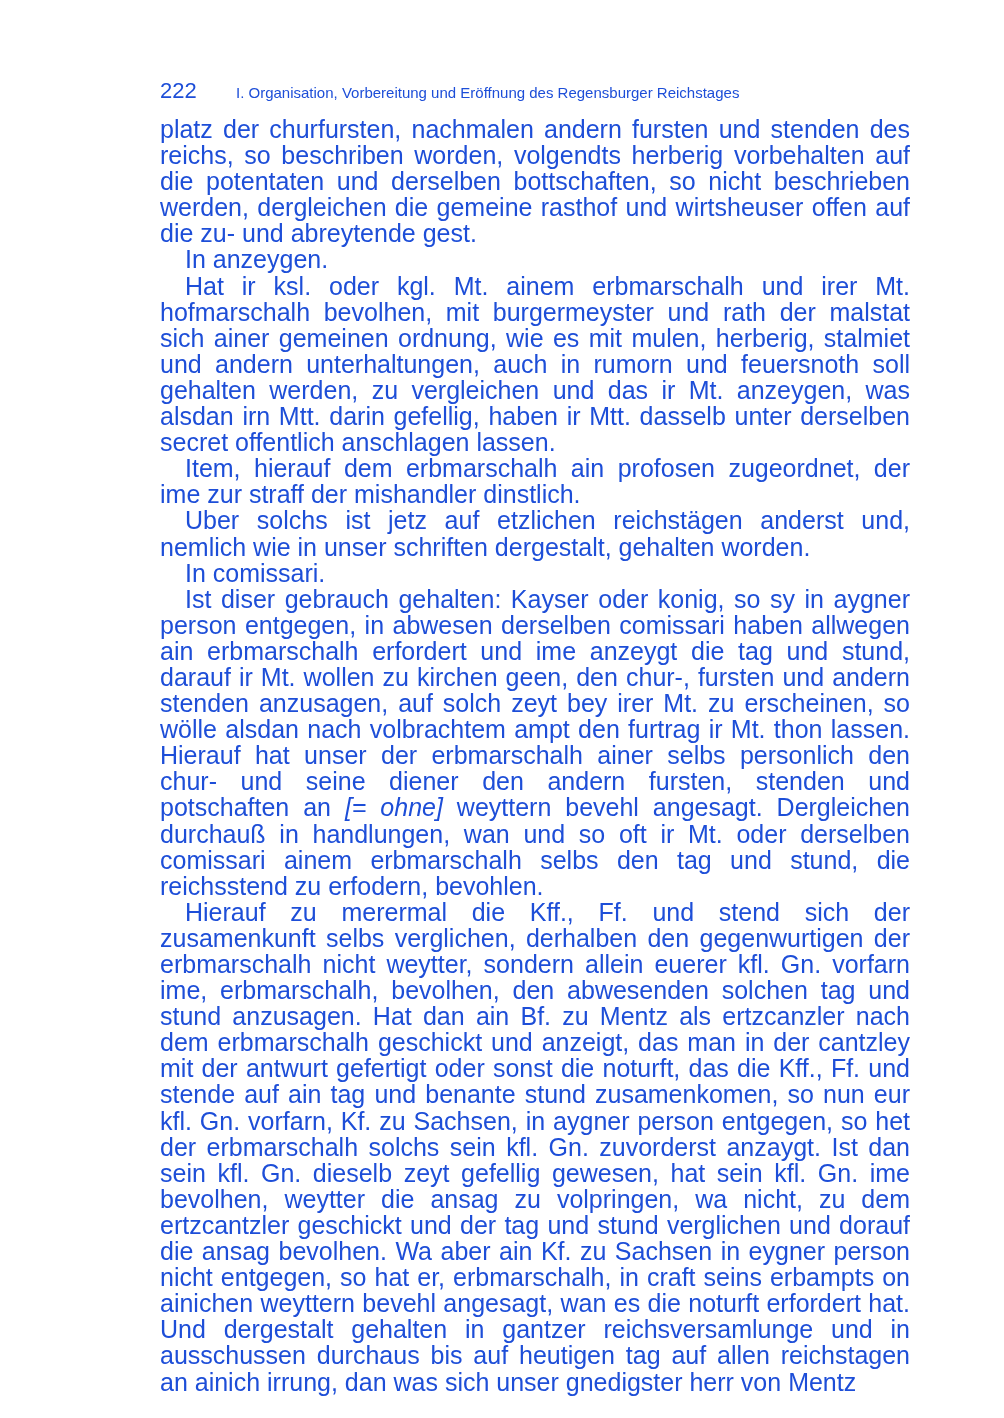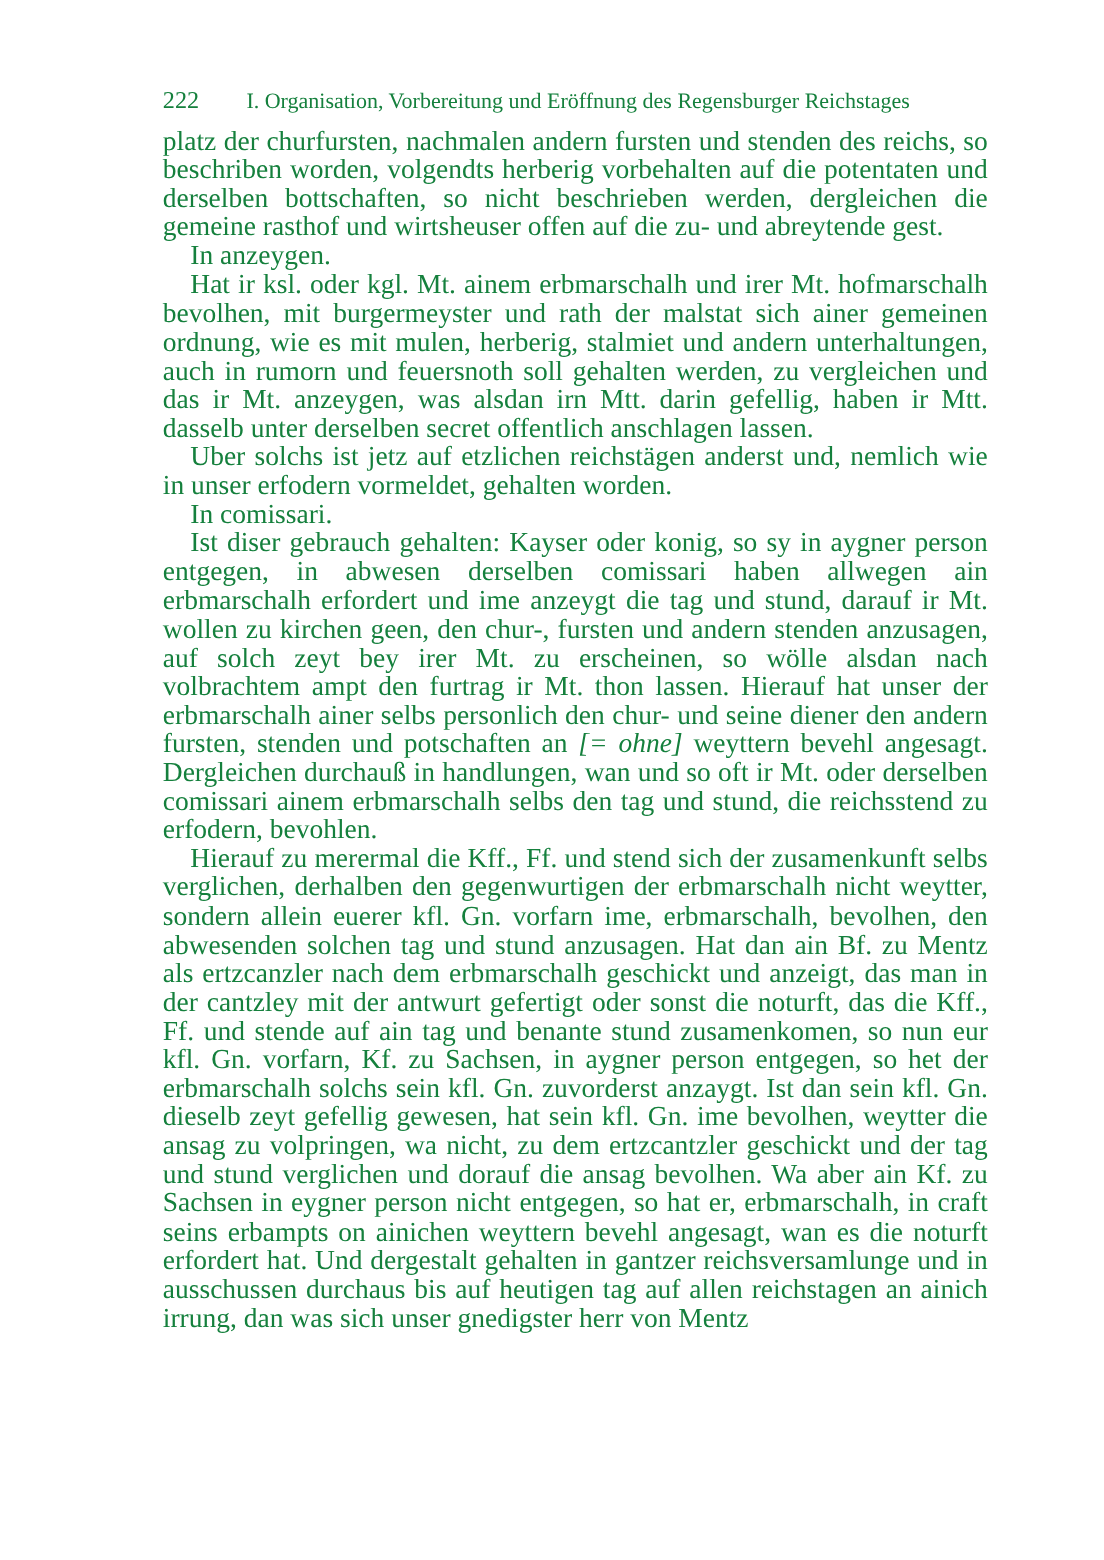--- a/index.html
+++ b/index.html
@@ -1,38 +1,39 @@
 <!DOCTYPE html>
 <html><head>
 <meta charset="utf-8">
 <style>
   html, body { margin: 0; padding: 0; background: #ffffff; }
   body { width: 1004px; height: 1418px; position: relative; overflow: hidden; }
-  .page { position: absolute; left: 148px; top: 78px; width: 750px; color: #15803d;
-          font-family: Liberation Serif, serif; }
+  .page { position: absolute; left: 160px; top: 78px; width: 750px; color: #1d4ed8;
+          font-family: Liberation Sans, sans-serif; }
   .running-head { display: flex; align-items: baseline; height: 30px; font-size: 19px; margin-bottom: 8px; }
   .page-number { font-size: 22px; width: 76px; }
-  .head-title { font-size: 20px; }
+  .head-title { font-size: 15px; }
   .body { font-size: 25px; line-height: 26.1px; text-align: justify; }
   .body p { margin: 0; text-indent: 0; }
   .body p.indent { text-indent: 25px; }
   .body p.cont { text-indent: 0; }
   .ital { font-style: italic; }
 </style>
 </head>
 <body>
 
 <div class="page">
   <div class="running-head">
     <span class="page-number">222</span>
     <span class="head-title">I. Organisation, Vorbereitung und Eröffnung des Regensburger Reichstages</span>
   </div>
 
   <div class="body">
     <p class="cont">platz der churfursten, nachmalen andern fursten und stenden des reichs, so beschriben worden, volgendts herberig vorbehalten auf die potentaten und derselben bottschaften, so nicht beschrieben werden, dergleichen die gemeine rasthof und wirtsheuser offen auf die zu- und abreytende gest.</p>
     <p class="indent">In anzeygen.</p>
     <p class="indent">Hat ir ksl. oder kgl. Mt. ainem erbmarschalh und irer Mt. hofmarschalh bevolhen, mit burgermeyster und rath der malstat sich ainer gemeinen ordnung, wie es mit mulen, herberig, stalmiet und andern unterhaltungen, auch in rumorn und feuersnoth soll gehalten werden, zu vergleichen und das ir Mt. anzeygen, was alsdan irn Mtt. darin gefellig, haben ir Mtt. dasselb unter derselben secret offentlich anschlagen lassen.</p>
-    <p class="indent">Uber solchs ist jetz auf etzlichen reichstägen anderst und, nemlich wie in unser erfodern vormeldet, gehalten worden.</p>
+    <p class="indent">Item, hierauf dem erbmarschalh ain profosen zugeordnet, der ime zur straff der mishandler dinstlich.</p>
+    <p class="indent">Uber solchs ist jetz auf etzlichen reichstägen anderst und, nemlich wie in unser schriften dergestalt, gehalten worden.</p>
     <p class="indent">In comissari.</p>
     <p class="indent"><span>Ist diser gebrauch gehalten: Kayser oder konig, so sy in aygner person entgegen, in abwesen derselben comissari haben allwegen ain erbmarschalh erfordert und ime anzeygt die tag und stund, darauf ir Mt. wollen zu kirchen geen, den chur-, fursten und andern stenden anzusagen, auf solch zeyt bey irer Mt. zu erscheinen, so wölle alsdan nach volbrachtem ampt den furtrag ir Mt. thon lassen. Hierauf hat unser der erbmarschalh ainer selbs personlich den chur- und seine diener den andern fursten, stenden und potschaften an </span><span class="ital">[= ohne]</span><span> weyttern bevehl angesagt. Dergleichen durchauß in handlungen, wan und so oft ir Mt. oder derselben comissari ainem erbmarschalh selbs den tag und stund, die reichsstend zu erfodern, bevohlen.</span></p>
     <p class="indent">Hierauf zu merermal die Kff., Ff. und stend sich der zusamenkunft selbs verglichen, derhalben den gegenwurtigen der erbmarschalh nicht weytter, sondern allein euerer kfl. Gn. vorfarn ime, erbmarschalh, bevolhen, den abwesenden solchen tag und stund anzusagen. Hat dan ain Bf. zu Mentz als ertzcanzler nach dem erbmarschalh geschickt und anzeigt, das man in der cantzley mit der antwurt gefertigt oder sonst die noturft, das die Kff., Ff. und stende auf ain tag und benante stund zusamenkomen, so nun eur kfl. Gn. vorfarn, Kf. zu Sachsen, in aygner person entgegen, so het der erbmarschalh solchs sein kfl. Gn. zuvorderst anzaygt. Ist dan sein kfl. Gn. dieselb zeyt gefellig gewesen, hat sein kfl. Gn. ime bevolhen, weytter die ansag zu volpringen, wa nicht, zu dem ertzcantzler geschickt und der tag und stund verglichen und dorauf die ansag bevolhen. Wa aber ain Kf. zu Sachsen in eygner person nicht entgegen, so hat er, erbmarschalh, in craft seins erbampts on ainichen weyttern bevehl angesagt, wan es die noturft erfordert hat. Und dergestalt gehalten in gantzer reichsversamlunge und in ausschussen durchaus bis auf heutigen tag auf allen reichstagen an ainich irrung, dan was sich unser gnedigster herr von Mentz</p>
   </div>
 </div>
 
 </body></html>

